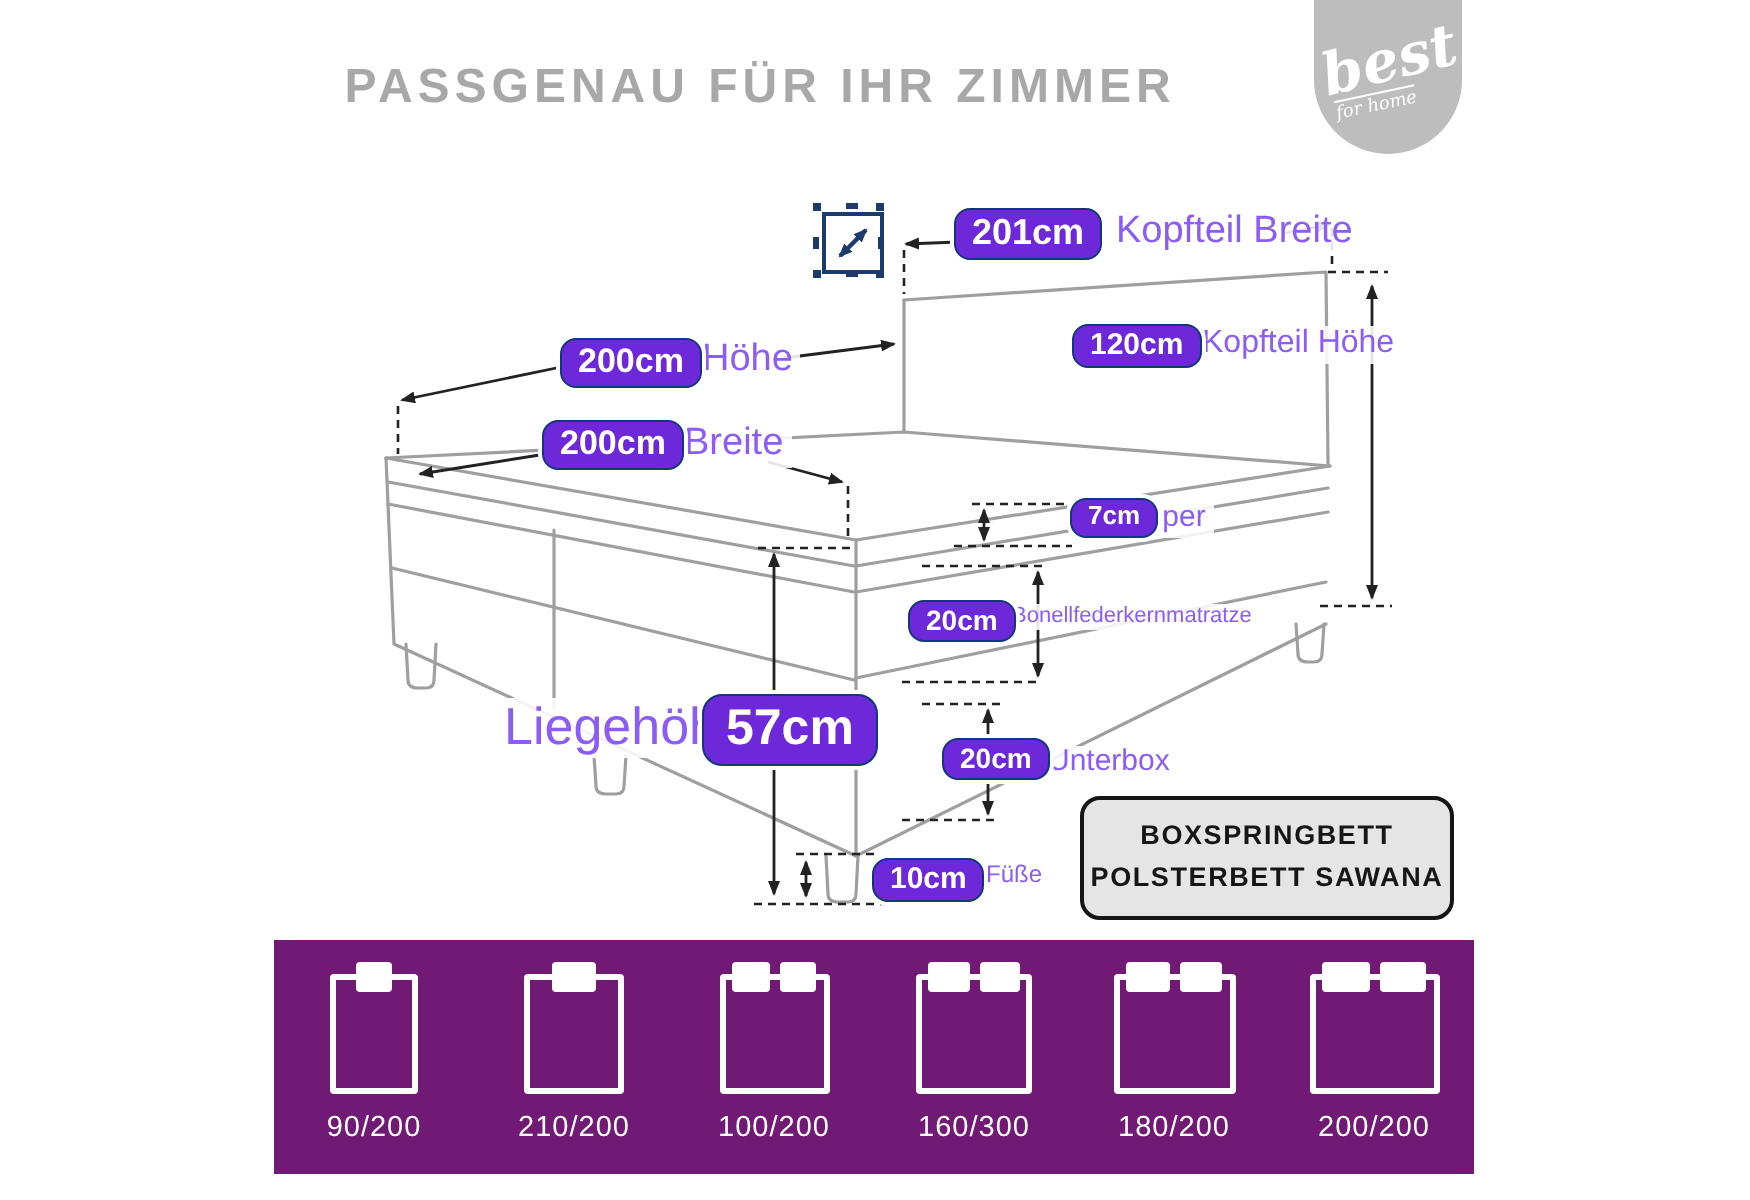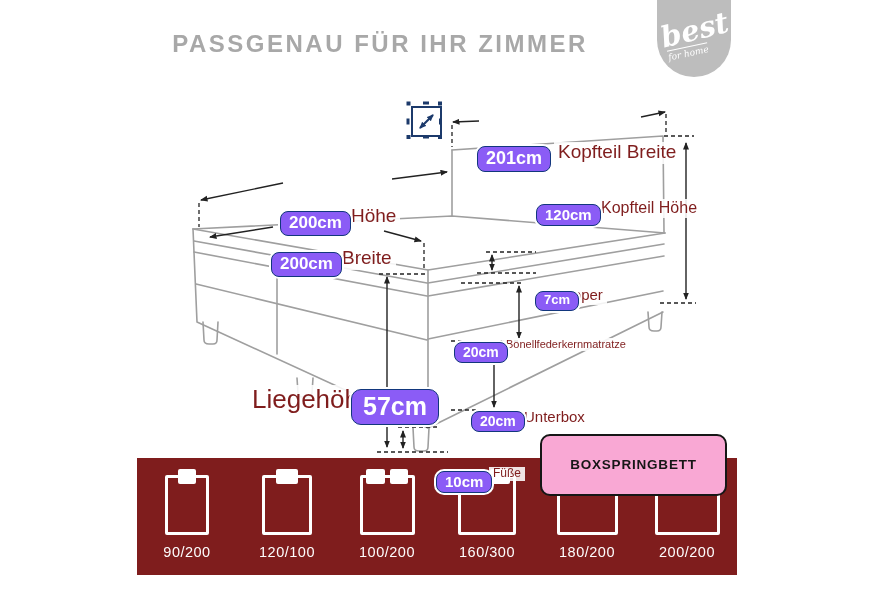--- a/index.html
+++ b/index.html
@@ -12,33 +12,33 @@
   .logo{position:absolute;left:657px;top:0;width:74px;height:77px;background:#bdbdbd;
         border-radius:0 0 37px 37px;display:flex;flex-direction:column;align-items:center;
         justify-content:center;color:#fff;}
   .logo .brand{font-family:"DejaVu Serif","Liberation Serif",serif;font-style:italic;font-weight:bold;
         font-size:29px;line-height:1;transform:rotate(-14deg) translate(1px,-2px);}
   .logo .tagline{font-family:"DejaVu Serif","Liberation Serif",serif;font-style:italic;font-size:9px;
         transform:rotate(-12deg) translate(-6px,-2px);border-top:1px solid #fff;padding-top:1px;}
   
   svg.draw{position:absolute;left:0;top:0;}
   
-  .badge{position:absolute;background:#8b5cf6;color:#fff;font-weight:bold;white-space:nowrap;
+  .badge{position:absolute;background:#6d28d9;color:#fff;font-weight:bold;white-space:nowrap;
          border:1px solid #12377d;border-radius:8px;padding:1px 8px 2px;line-height:1.15;
-         box-shadow:0 0 0 2px #ffffff;z-index:5;margin-top:42px;}
+         box-shadow:0 0 0 2px #ffffff;z-index:5;}
   .badge.big{border-radius:10px;padding:2px 11px 3px;}
-  .anno-label{position:absolute;color:#7f1d1d;white-space:nowrap;line-height:1.1;
-         background:rgba(255,255,255,.88);padding:0 4px 1px;z-index:4;margin-top:36px;}
-  
-  .product-box{position:absolute;left:540px;top:398px;width:183px;height:58px;background:#f9a8d4;
+  .anno-label{position:absolute;color:#8b5cf6;white-space:nowrap;line-height:1.1;
+         background:rgba(255,255,255,.88);padding:0 4px 1px;z-index:4;}
+  
+  .product-box{position:absolute;left:540px;top:398px;width:183px;height:58px;background:#e5e5e5;
          border:2px solid #161616;border-radius:10px;display:flex;flex-direction:column;
-         align-items:center;justify-content:center;z-index:5;margin-top:36px;}
+         align-items:center;justify-content:center;z-index:5;}
   .product-box span{font-size:13.5px;font-weight:bold;letter-spacing:.8px;color:#161616;line-height:1.55;}
   
-  .strip{position:absolute;left:137px;top:458px;width:600px;height:117px;background:#7f1d1d;
+  .strip{position:absolute;left:137px;top:470px;width:600px;height:117px;background:#701a75;
          display:flex;}
   .size-cell{width:100px;display:flex;flex-direction:column;align-items:center;padding-top:17px;box-sizing:border-box;}
   .bed{position:relative;border:3px solid #fff;border-radius:2px;height:60px;box-sizing:border-box;}
   .pillows{position:absolute;top:-9px;left:2px;right:2px;display:flex;gap:5px;justify-content:center;}
   .pillow{height:15px;background:#fff;border-radius:2px;}
   .size-label{margin-top:9px;font-size:14.5px;letter-spacing:.5px;color:#fdfdfd;}
 </style>
 </head>
 <body>
 
@@ -146,38 +146,39 @@
       <span class="badge big" style="left: 351px; top: 347px; font-size: 25px;">57cm</span>
       <span class="anno-label" style="left: 248px; top: 349px; font-size: 26px;">Liegehöhe</span>
       <span class="badge" style="left: 471px; top: 369px; font-size: 14px;">20cm</span>
       <span class="anno-label" style="left: 520px; top: 373px; font-size: 15px;">Unterbox</span>
       <span class="badge" style="left: 436px; top: 429px; font-size: 15px;">10cm</span>
       <span class="anno-label" style="left: 489px; top: 431px; font-size: 12px;">Füße</span>
     </div>
 
   <div class="product-box">
     <span>BOXSPRINGBETT</span>
+    <span>POLSTERBETT SAWANA</span>
   </div>
 
   <div class="strip" id="sizes">
       <div class="size-cell">
         <div class="bed" style="width: 44px;">
           <div class="pillows">
             <div class="pillow" style="width: 54%;"></div>
           </div>
         </div>
         <div class="size-label">90/200</div>
       </div>
       <div class="size-cell">
         <div class="bed" style="width: 50px;">
           <div class="pillows">
             <div class="pillow" style="width: 54%;"></div>
           </div>
         </div>
-        <div class="size-label">120/100</div>
+        <div class="size-label">210/200</div>
       </div>
       <div class="size-cell">
         <div class="bed" style="width: 55px;">
           <div class="pillows">
             <div class="pillow" style="width: 42%;"></div>
             <div class="pillow" style="width: 42%;"></div>
           </div>
         </div>
         <div class="size-label">100/200</div>
       </div>

